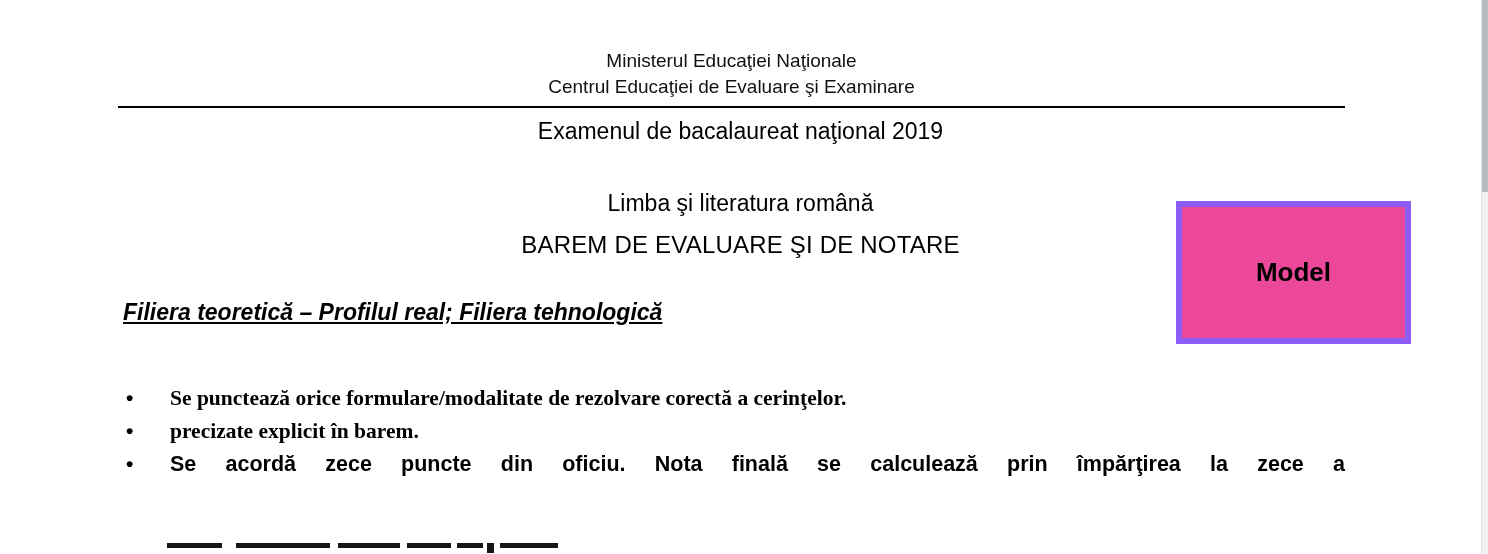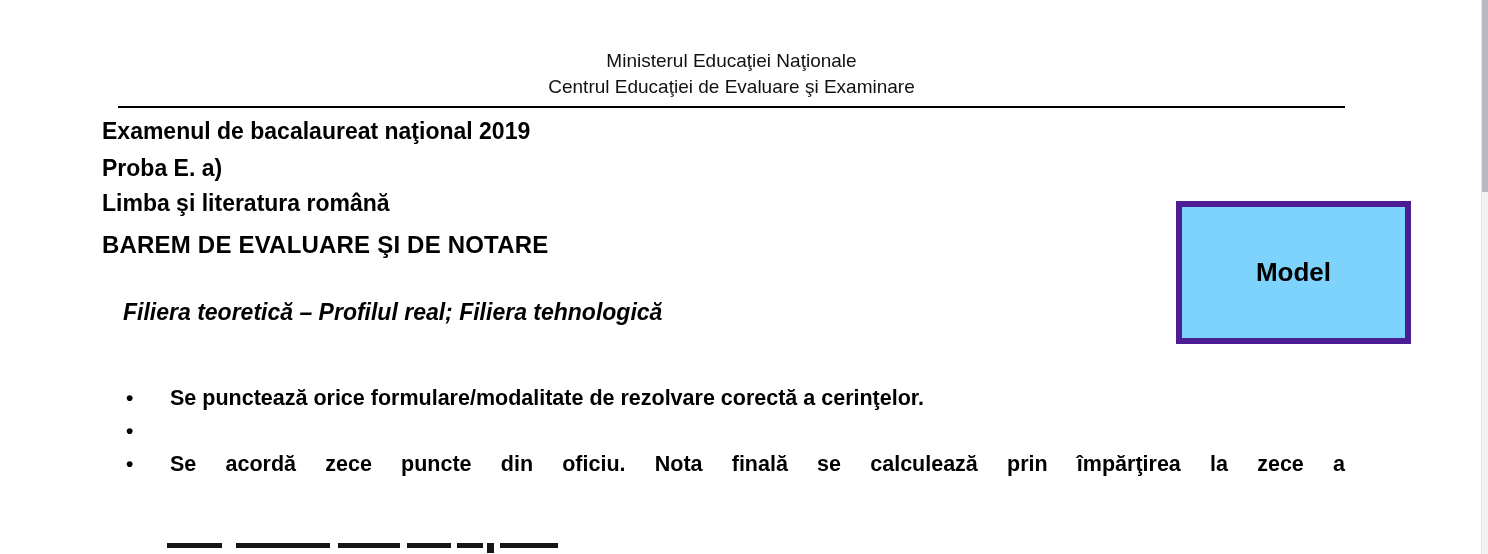--- a/index.html
+++ b/index.html
@@ -8,48 +8,48 @@
     width:1488px;height:554px;
     background:#ffffff;
     overflow:hidden;
     font-family:"Liberation Sans","DejaVu Sans",sans-serif;
     color:#000000;
   }
   
   .center-col{position:absolute;left:118px;width:1227px;text-align:center;}
   .hdr{top:48px;font-size:19px;font-weight:400;line-height:26px;color:#111;}
   .rule{position:absolute;left:118px;top:106px;width:1227px;height:0;border-top:2px solid #000;}
-  .t{position:absolute;left:102px;width:1227px;font-weight:700;}
+  .t{position:absolute;left:127px;width:1227px;text-align:center;font-weight:400;}
   .t1{top:118px;font-size:23px;}
   .t2{top:155px;font-size:23px;}
   .t3{top:190px;font-size:23px;}
   .t4{top:231px;font-size:24px;letter-spacing:0.2px;}
   .model-box{
     position:absolute;left:1176px;top:201px;
     width:223px;height:131px;
-    border:6px solid #4c1d95;
+    border:6px solid #8b5cf6;
     display:flex;align-items:center;justify-content:center;
-    background:#7dd3fc;
+    background:#ec4899;
   }
   .model-label{font-size:26px;font-weight:700;color:#000;}
   .filiera{
     position:absolute;left:123px;top:295px;width:1200px;
-    font-size:23px;font-weight:700;font-style:italic;line-height:34px;
+    font-size:23px;font-weight:700;font-style:italic;line-height:34px;text-decoration:underline;
   }
   .filiera .suffix{font-weight:400;}
   .bullets{position:absolute;left:126px;top:384px;width:1219px;}
   .bullet-item{display:flex;margin-bottom:5px;}
   .bullet-marker{
     flex:0 0 44px;font-size:21px;font-weight:700;line-height:28px;
   }
   .bullet-text{
     flex:1 1 auto;font-size:21.5px;font-weight:700;line-height:28px;
   }
   .jline{text-align:justify;text-align-last:justify;}
-  .nline{text-align:left;}
+  .nline{text-align:left;font-family:Liberation Serif, serif;}
   
   .cutoff{position:absolute;left:167px;top:543px;height:11px;width:420px;}
   .cutoff .seg{position:absolute;top:0;background:#161616;height:5px;}
   
   .scrollbar{
     position:absolute;right:0;top:0;width:6px;height:554px;
     background:#f0f1f2;border-left:1px solid #e3e4e5;
   }
   .scroll-thumb{
     position:absolute;top:0;left:0;width:6px;height:192px;
@@ -62,21 +62,20 @@
 <div class="page">
 
   <div class="center-col hdr">
     <div>Ministerul Educaţiei Naţionale</div>
     <div>Centrul Educaţiei de Evaluare şi Examinare</div>
   </div>
 
   <div class="rule"></div>
 
   <div class="t t1">Examenul de bacalaureat naţional 2019</div>
-  <div class="t t2">Proba E. a)</div>
   <div class="t t4">BAREM DE EVALUARE ŞI DE NOTARE</div>
   <div class="t t3">Limba şi literatura română</div>
 
   <div class="model-box">
     <span class="model-label">Model</span>
   </div>
 
   <div class="filiera">
     <div>Filiera teoretică – Profilul real; Filiera tehnologică</div>
   </div>
@@ -86,20 +85,21 @@
     <div class="bullet-item">
       <div class="bullet-marker">•</div>
       <div class="bullet-text">
         <div class="nline">Se punctează orice formulare/modalitate de rezolvare corectă a cerinţelor.</div>
       </div>
     </div>
 
     <div class="bullet-item">
       <div class="bullet-marker">•</div>
       <div class="bullet-text">
+        <div class="nline">precizate explicit în barem.</div>
       </div>
     </div>
 
     <div class="bullet-item">
       <div class="bullet-marker">•</div>
       <div class="bullet-text">
         <div class="jline">Se acordă zece puncte din oficiu. Nota finală se calculează prin împărţirea la zece a</div>
       </div>
     </div>
 

